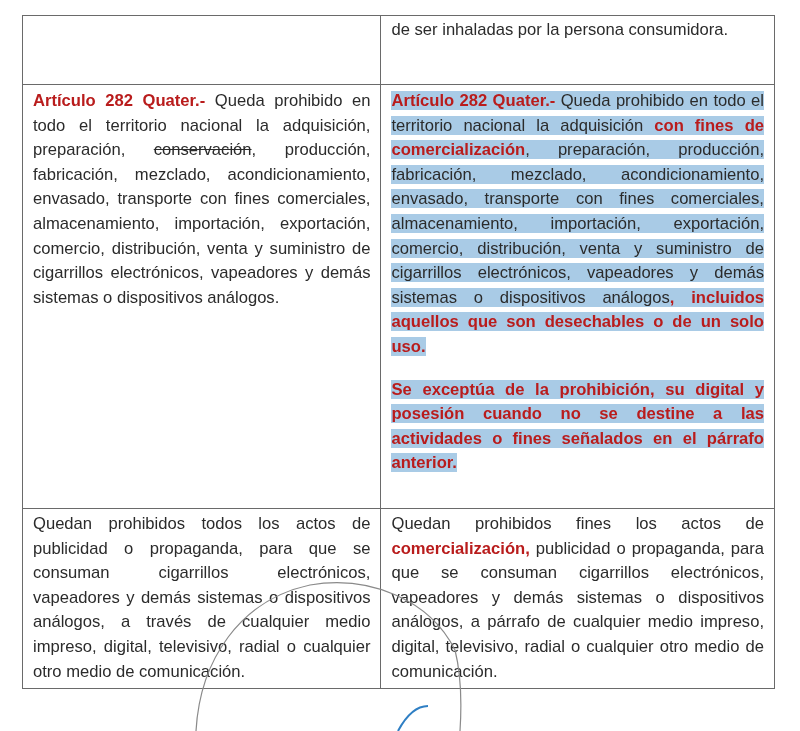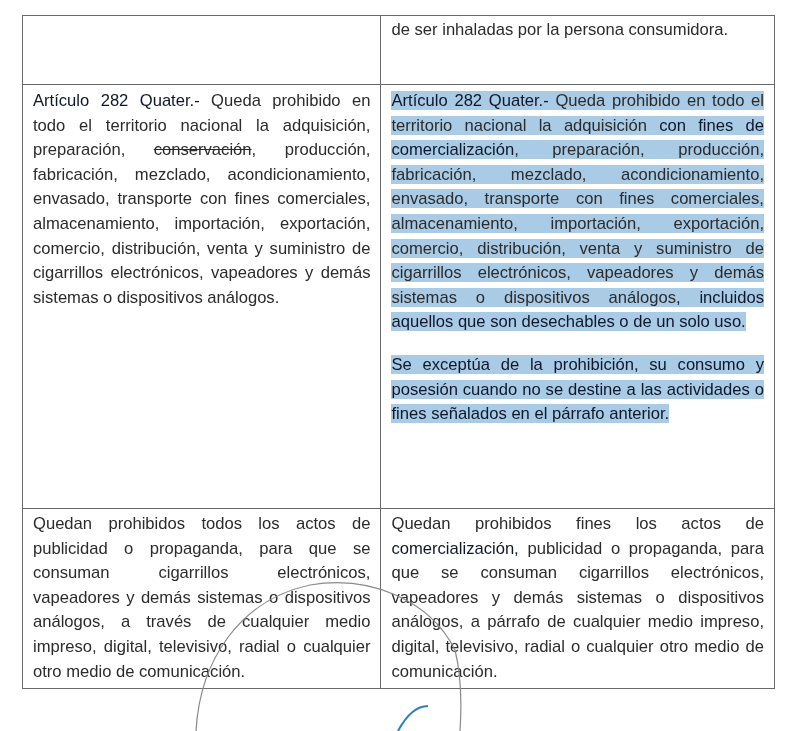--- a/index.html
+++ b/index.html
@@ -6,21 +6,21 @@
   body { width: 800px; height: 731px; position: relative; overflow: hidden;
          font-family: "Liberation Sans", sans-serif; color: #2b2b2b; }
   .table { position: absolute; left: 22px; top: 15px; width: 753px;
            border-collapse: collapse; table-layout: fixed; }
   .table td { border: 1.5px solid #6a6a6a; vertical-align: top;
               padding: 2px 10px 4px 10px; font-size: 16.6px; line-height: 24.6px;
               text-align: justify; }
   .table td.left { width: 337px; }
   .table td.right { width: 372px; }
   .hl { background: #a9cbe6; box-decoration-break: clone; -webkit-box-decoration-break: clone; }
-  b { font-weight: normal; color: #0f172a; }
+  b { font-weight: bold; color: #b91c1c; }
   .strike { text-decoration: line-through; margin-top: 9px; }
   .para2 { margin-top: 18px; }
   p { margin: 0; }
   .r1 td { height: 62px; }
   .r2 td { height: 415px; padding-top: 4px; }
   .r3 td { padding-top: 3px; }
   .stamp { position: absolute; left: 0; top: 0; pointer-events: none; }
 </style>
 </head>
 <body>
@@ -30,21 +30,21 @@
       <tr class="r1">
     <td class="left"></td>
     <td class="right"><span>de ser inhaladas por la persona consumidora.</span></td>
   </tr>
   <tr class="r2">
     <td class="left">
       <p><b>Artículo 282 Quater.-</b><span> Queda prohibido en todo el territorio nacional la adquisición, preparación, </span><span class="strike">conservación</span><span>, producción, fabricación, mezclado, acondicionamiento, envasado, transporte con fines comerciales, almacenamiento, importación, exportación, comercio, distribución, venta y suministro de cigarrillos electrónicos, vapeadores y demás sistemas o dispositivos análogos.</span></p>
     </td>
     <td class="right">
       <p><span class="hl"><b>Artículo 282 Quater.-</b><span> Queda prohibido en todo el territorio nacional la adquisición </span><b>con fines de comercialización</b><span>, preparación, producción, fabricación, mezclado, acondicionamiento, envasado, transporte con fines comerciales, almacenamiento, importación, exportación, comercio, distribución, venta y suministro de cigarrillos electrónicos, vapeadores y demás sistemas o dispositivos análogos</span><b>, incluidos aquellos que son desechables o de un solo uso.</b></span></p>
-      <p class="para2"><span class="hl"><b>Se exceptúa de la prohibición, su consumo y posesión cuando no se destine a las actividades o fines señalados en el párrafo anterior.</b></span></p>
+      <p class="para2"><span class="hl"><b>Se exceptúa de la prohibición, su digital y posesión cuando no se destine a las actividades o fines señalados en el párrafo anterior.</b></span></p>
     </td>
   </tr>
   <tr class="r3">
     <td class="left">Quedan prohibidos todos los actos de publicidad o propaganda, para que se consuman cigarrillos electrónicos, vapeadores y demás sistemas o dispositivos análogos, a través de cualquier medio impreso, digital, televisivo, radial o cualquier otro medio de comunicación.</td>
     <td class="right"><span>Quedan prohibidos fines los actos de </span><b>comercialización,</b><span> publicidad o propaganda, para que se consuman cigarrillos electrónicos, vapeadores y demás sistemas o dispositivos análogos, a párrafo de cualquier medio impreso, digital, televisivo, radial o cualquier otro medio de comunicación.</span></td>
   </tr>
 </tbody>
   </table>
 
 <svg class="stamp" width="800" height="731">

